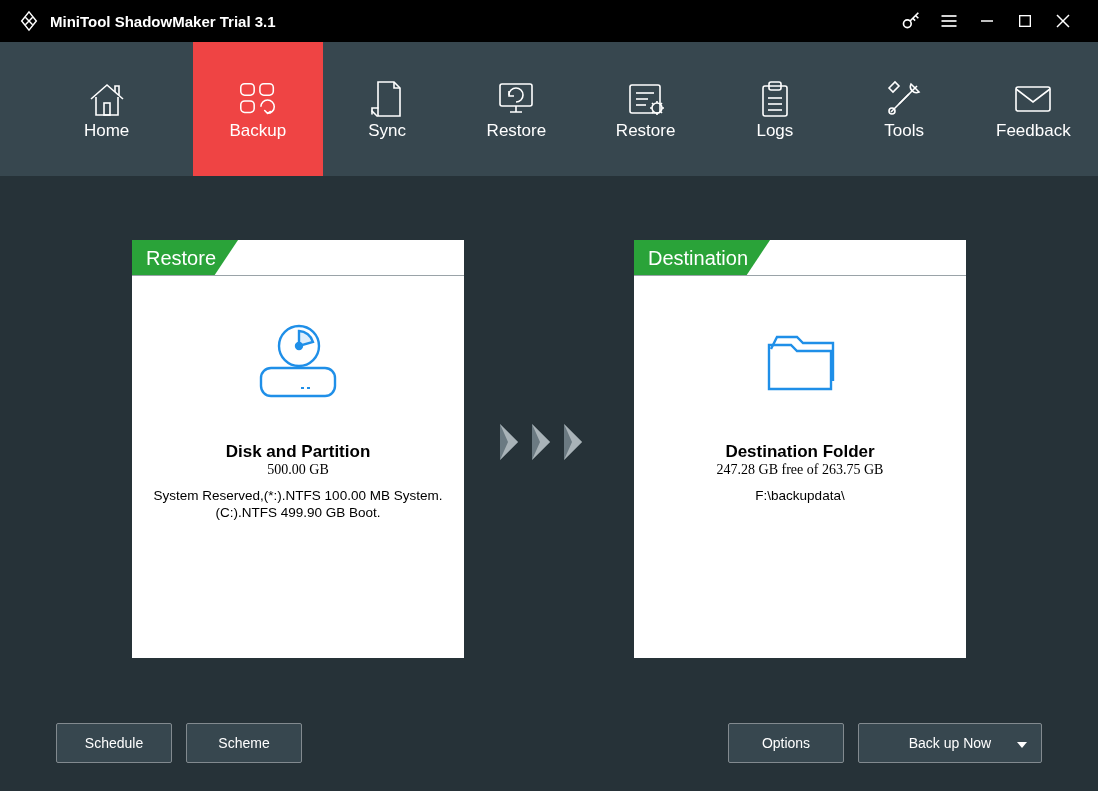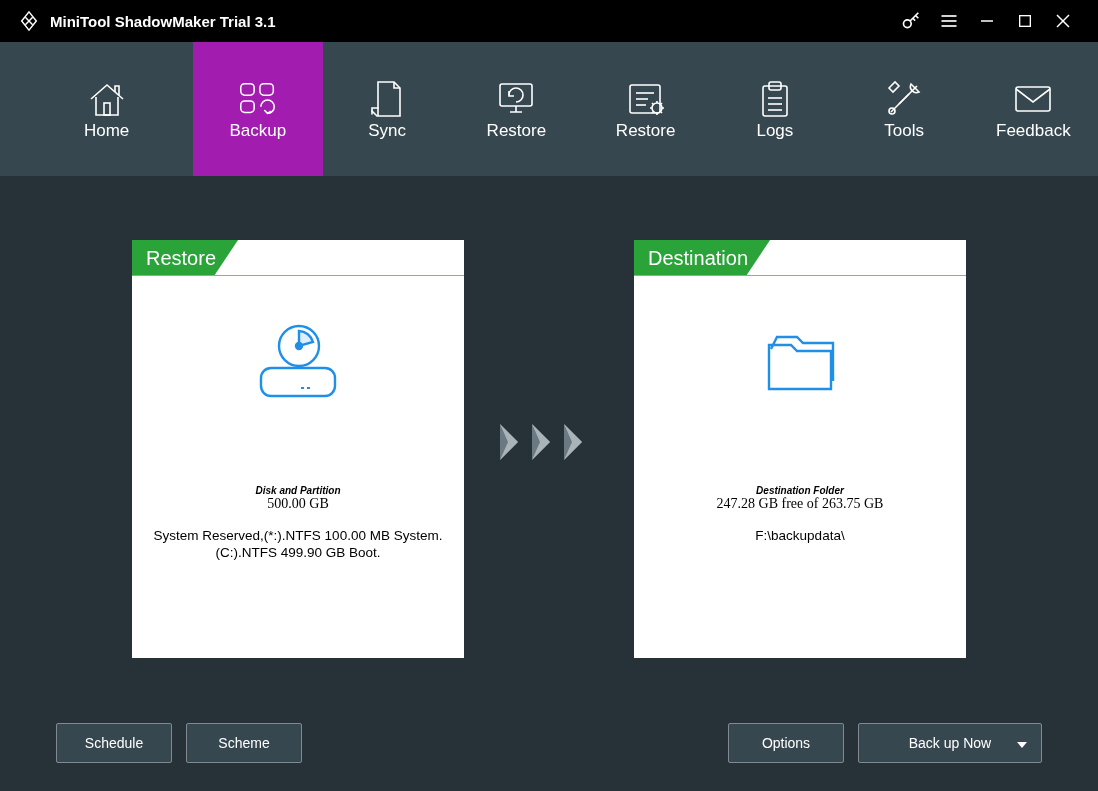--- a/index.html
+++ b/index.html
@@ -47,21 +47,21 @@
     padding-left: 42px;
   }
   .nav-item {
     width: 130px;
     display: flex;
     flex-direction: column;
     align-items: center;
     justify-content: center;
     cursor: pointer;
   }
-  .nav-item.active { background: #a21caf; margin-left: 22px; }
+  .nav-item.active { background: #ef4444; margin-left: 22px; }
   .nav-item .nav-icon {
     width: 44px; height: 44px;
     display: flex; align-items: center; justify-content: center;
   }
   .nav-item .nav-label {
     font-size: 17px;
     color: #fff;
   }
 
   
@@ -110,27 +110,26 @@
     align-items: center;
     text-align: center;
     padding: 0 16px;
   }
   .card .big-icon {
     width: 90px; height: 85px;
     display: flex; align-items: center; justify-content: center;
     margin-top: 10px;
   }
   .card h4 {
-    margin-top: 80px;
-    font-size: 10px;
+    margin-top: 37px;
+    font-size: 17px;
     font-weight: 700;
-    font-style: italic;
   }
   .card .line1 { font-size: 14px; font-family: Liberation Serif, serif; }
-  .card .line2 { margin-top: 16px; font-size: 13.5px; }
+  .card .line2 { margin-top: 10px; font-size: 13.5px; }
   .card .line3 { margin-top: 2px; font-size: 13.5px; }
 
   .chevrons {
     width: 170px;
     display: flex;
     justify-content: center;
     align-items: center;
     margin-top: 180px;
   }
 

